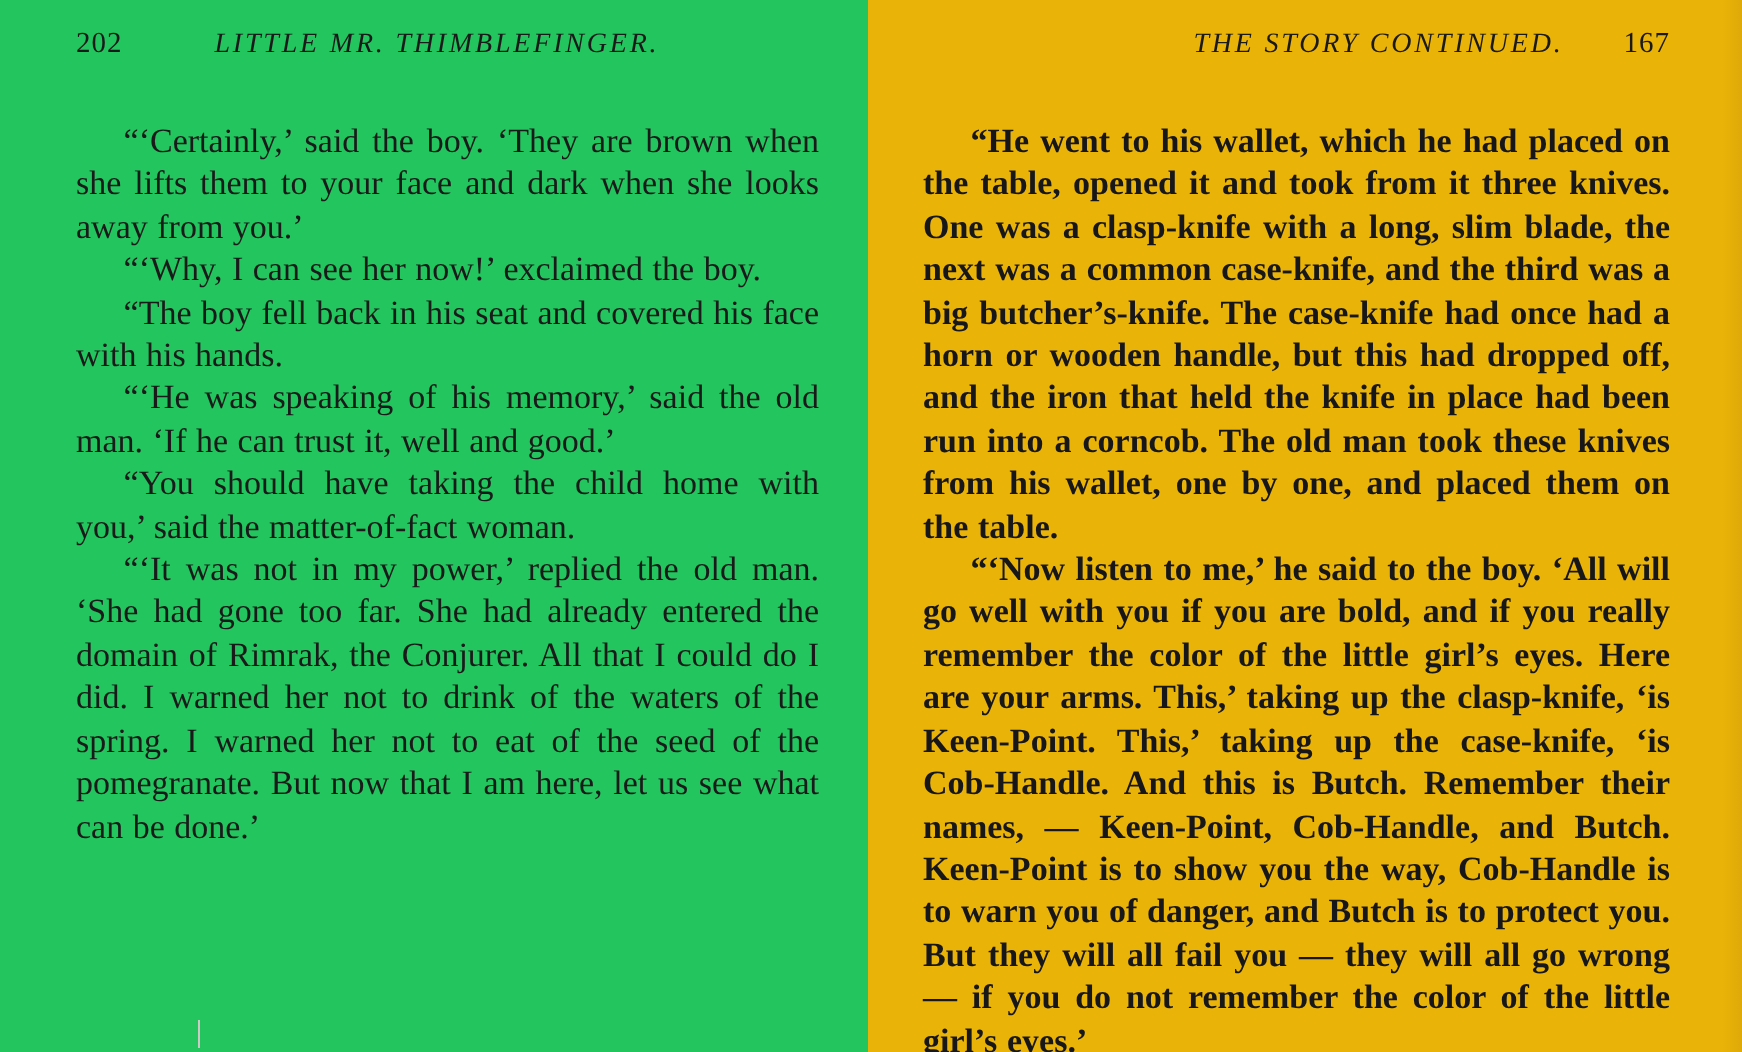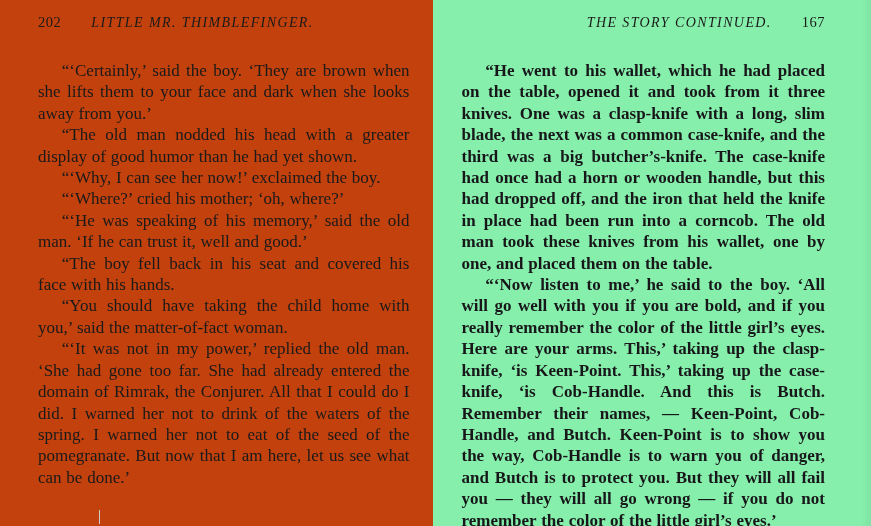--- a/index.html
+++ b/index.html
@@ -22,26 +22,26 @@
     display: flex;
   }
   .page {
     position: relative;
     height: 526px;
     box-sizing: border-box;
   }
   .page-left {
     width: 436px;
     padding: 14px 24px 10px 38px;
-    background: #c2410c;
+    background: #22c55e;
   }
   .page-right {
     width: 440px;
-    padding: 14px 46px 10px 28px;
-    background: #86efac;
+    padding: 14px 36px 10px 28px;
+    background: #eab308;
   }
   .gutter {
     position: absolute;
     left: 436px;
     top: 0;
     width: 3px;
     height: 526px;
     background: linear-gradient(to right, #e2e0da, #cfcdc6, #f2f1ed);
   }
   .running-head {
@@ -62,21 +62,21 @@
     letter-spacing: 0.5px;
   }
   .head-title {
     font-size: 14px;
     font-style: italic;
     font-variant: small-caps;
     letter-spacing: 1.4px;
     white-space: nowrap;
   }
   .page-left .head-title {
-    margin-left: 30px;
+    margin-left: 46px;
   }
   .page-right .head-title {
     margin-right: 30px;
   }
   .body-text {
     margin-top: 24px;
     font-size: 17px;
     line-height: 21.4px;
     text-align: justify;
     text-justify: inter-word;
@@ -120,25 +120,23 @@
 
 <div class="spread">
 
   <div class="page page-left">
     <div class="running-head">
       <span class="folio">202</span>
       <span class="head-title">LITTLE MR. THIMBLEFINGER.</span>
     </div>
     <div class="body-text">
       <p>“‘Certainly,’ said the boy.  ‘They are brown when she lifts them to your face and dark when she looks away from you.’</p>
-      <p>“The old man nodded his head with a greater display of good humor than he had yet shown.</p>
       <p>“‘Why, I can see her now!’ exclaimed the boy.</p>
-      <p>“‘Where?’ cried his mother;  ‘oh, where?’</p>
+      <p>“The boy fell back in his seat and covered his face with his hands.</p>
       <p>“‘He was speaking of his memory,’ said the old man.  ‘If he can trust it, well and good.’</p>
-      <p>“The boy fell back in his seat and covered his face with his hands.</p>
       <p>“You should have taking the child home with you,’ said the matter-of-fact woman.</p>
       <p>“‘It was not in my power,’ replied the old man.  ‘She had gone too far.  She had already entered the domain of Rimrak, the Conjurer.  All that I could do I did.  I warned her not to drink of the waters of the spring.  I warned her not to eat of the seed of the pomegranate.  But now that I am here, let us see what can be done.’</p>
     </div>
     <div class="bottom-mark"></div>
   </div>
 
   <div class="gutter"></div>
 
   <div class="page page-right">
     <div class="running-head">

